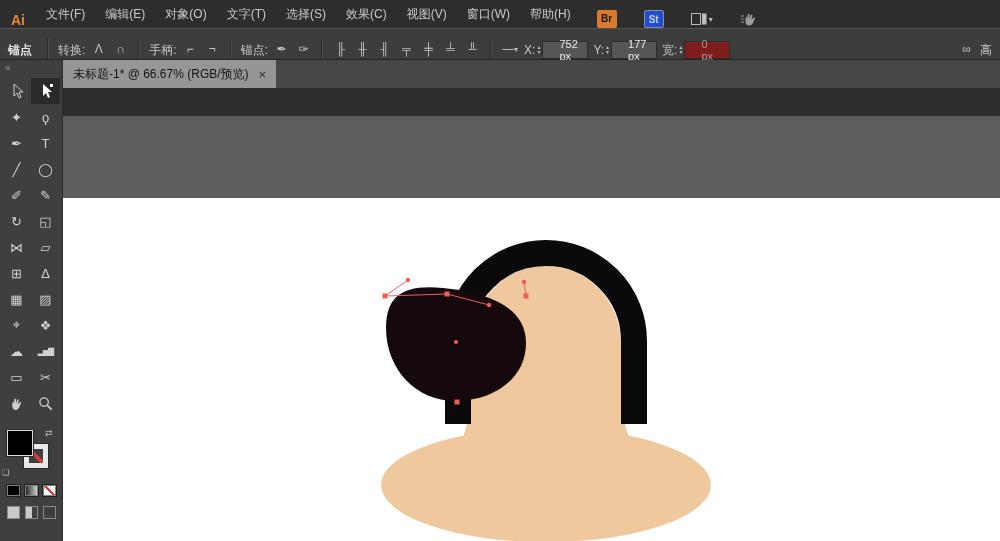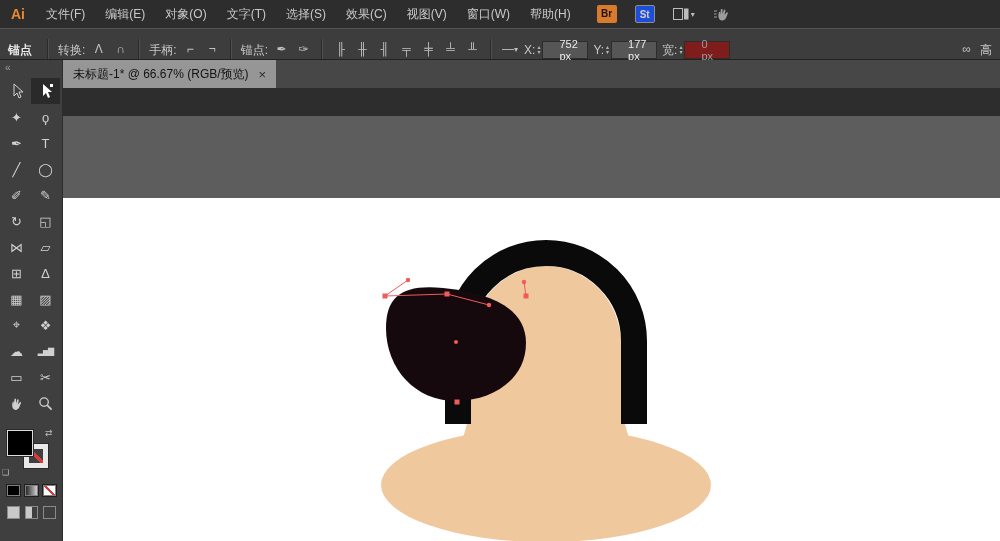--- a/index.html
+++ b/index.html
@@ -2,25 +2,25 @@
 <html><head>
 <meta charset="utf-8">
 <style>
   html,body{margin:0;padding:0;}
   body{width:1000px;height:541px;overflow:hidden;background:#2d2d2d;
        font-family:"Liberation Sans","DejaVu Sans",sans-serif;
        -webkit-font-smoothing:antialiased;}
   .app{width:1000px;height:541px;display:flex;flex-direction:column;}
 
   
-  .menubar{height:28px;background:#2d2d2d;display:flex;align-items:center;
+  .menubar{height:28px;background:#2d2d2d;display:flex;align-items:flex-end;
            color:#c9c9c9;font-size:12px;flex:0 0 28px;}
   .ai-logo{width:36px;text-align:center;color:#e8892e;font-weight:bold;font-size:14px;cursor:default;}
   .menu-item{padding:0 10px;line-height:28px;cursor:default;white-space:nowrap;}
-  .mb-right{margin-left:16px;display:flex;align-items:center;gap:18px;}
+  .mb-right{margin-left:16px;display:flex;align-items:center;gap:27px;}
   .badge{width:20px;height:18px;line-height:18px;text-align:center;font-size:10px;
          font-weight:bold;border-radius:2px;box-sizing:border-box;cursor:default;}
   .badge.br{background:#d87b2d;color:#221203;}
   .badge.st{background:#1d4ed8;border:1px solid #8d8d8d;color:#cfcfcf;}
   .mb-ic{display:flex;align-items:center;gap:2px;color:#bdbdbd;}
   .caret{font-size:8px;color:#bdbdbd;}
 
   
   .controlbar{height:32px;background:#3d3d3d;border-top:1px solid #535353;
               border-bottom:1px solid #222;display:flex;align-items:flex-end;

